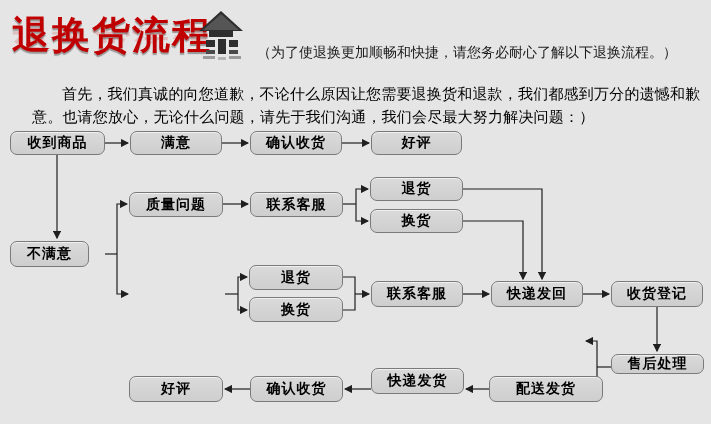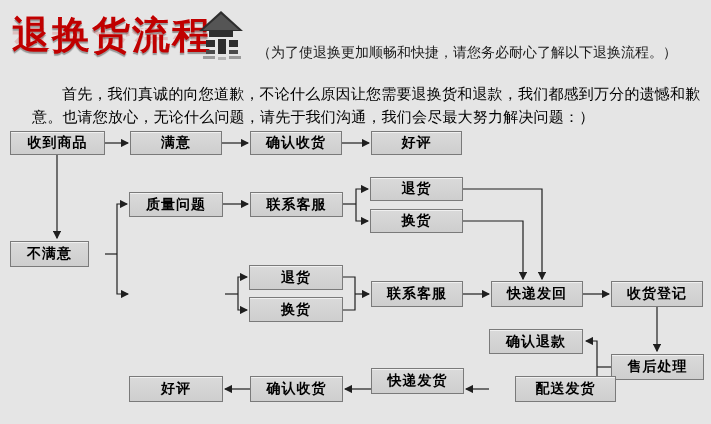--- a/index.html
+++ b/index.html
@@ -31,21 +31,21 @@
     position:absolute;left:16px;top:82px;width:682px;
     font-size:15px;line-height:23px;color:#000;text-indent:2em;
     letter-spacing:.2px;
     margin-left:16px;
   }
   
   .flow-svg{position:absolute;left:0;top:0;width:711px;height:424px;pointer-events:none;}
   .node{
     position:absolute;box-sizing:border-box;
     background:linear-gradient(180deg,#dadada 0%,#cecece 100%);
-    border:1px solid #7a7a7a;border-radius:0;
+    border:1px solid #7a7a7a;border-radius:7px;
     display:flex;align-items:center;justify-content:center;
     font-size:14px;font-weight:bold;color:#000;letter-spacing:1px;
     box-shadow:0 1px 0 rgba(255,255,255,.6) inset;
     font-family:Liberation Serif, serif;
   }
   
   .tip{
     position:absolute;left:18px;top:402px;
     font-size:15px;color:#333;letter-spacing:2px;margin-top:44px;
   }
@@ -131,22 +131,21 @@
   <div class="node" style="left:370px;top:209px;width:93px;height:24px">换货</div>
 
   <div class="node" style="left:10px;top:241px;width:79px;height:26px">不满意</div>
 
   <div class="node" style="left:249px;top:265px;width:94px;height:25px">退货</div>
   <div class="node" style="left:249px;top:297px;width:94px;height:25px">换货</div>
   <div class="node" style="left:371px;top:281px;width:92px;height:26px">联系客服</div>
   <div class="node" style="left:491px;top:281px;width:92px;height:26px">快递发回</div>
   <div class="node" style="left:611px;top:281px;width:92px;height:26px">收货登记</div>
 
-  <div class="node" style="left:489px;top:329px;width:94px;height:25px">确认退款</div>
-  <div class="node" style="left:611px;top:354px;width:93px;height:26px">售后处理</div>
+  <div class="node" style="left:611px;top:354px;width:93px;height:20px">售后处理</div>
 
-  <div class="node" style="left:515px;top:376px;width:101px;height:26px">配送发货</div>
+  <div class="node" style="left:489px;top:376px;width:114px;height:26px">配送发货</div>
   <div class="node" style="left:371px;top:368px;width:93px;height:26px">快递发货</div>
   <div class="node" style="left:250px;top:376px;width:93px;height:26px">确认收货</div>
   <div class="node" style="left:129px;top:376px;width:94px;height:26px">好评</div>
 
   <div class="tip">温馨提示：</div>
 </div>
 
 </body></html>

